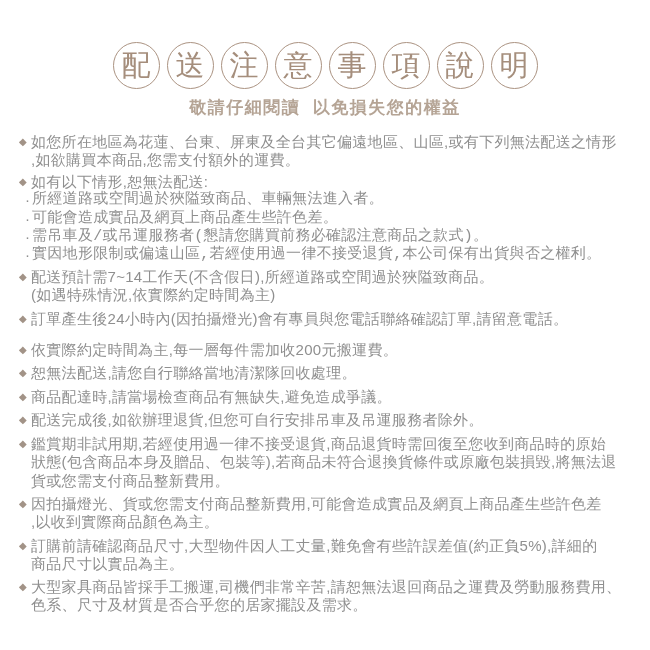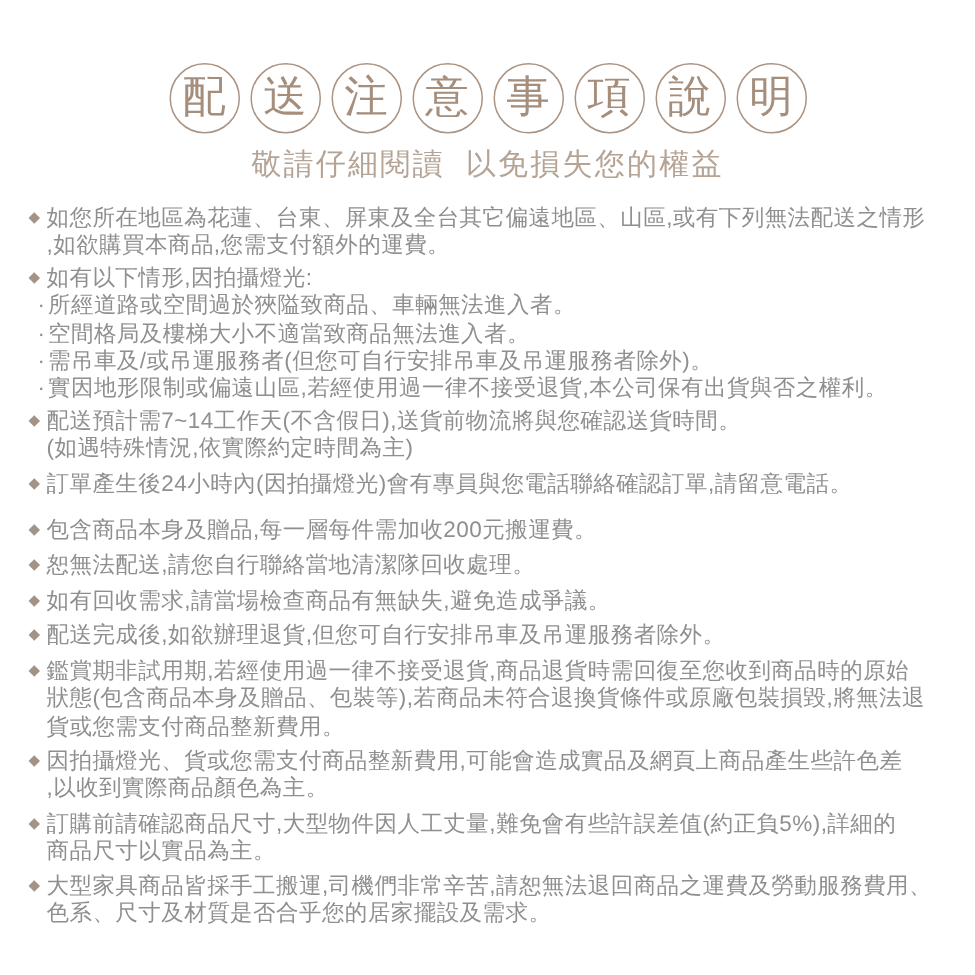--- a/index.html
+++ b/index.html
@@ -22,23 +22,24 @@
     box-sizing: content-box;
   }
   .circle span {
     color: #a58e7c;
     font-size: 29px;
     line-height: 1;
   }
   .subtitle {
     margin-top: 7px;
     color: #b5a495;
-    font-size: 20px;
+    font-size: 17px;
     letter-spacing: 1.5px;
     white-space: pre;
+    font-weight: bold;
   }
 
   
   .body {
     width: 612px;
     margin: 14px auto 0 auto;
     color: #8f8f8f;
     font-size: 15px;
     line-height: 18.4px;
     letter-spacing: 0.3px;
@@ -61,21 +62,21 @@
     white-space: pre-wrap;
   }
 
   .sub-list { margin-left: 6px; }
   .sub-row { display: flex; align-items: flex-start; }
   .dot {
     flex: none; width: 7px;
     font-size: 15px; line-height: 18.4px;
     color: #8f8f8f;
   }
-  .stext { flex: 1; white-space: pre-wrap; }
+  .stext { flex: 1; white-space: pre-wrap; font-family: Liberation Mono, monospace; }
 </style>
 </head>
 <body>
 
 <div class="page">
 
   <div class="header">
     <div class="circles">
       <div class="circle">
           <span>配</span>
@@ -111,75 +112,75 @@
       <div class="notice-row">
         <span class="diamond">◆</span>
         <div class="ntext">如您所在地區為花蓮、台東、屏東及全台其它偏遠地區、山區,或有下列無法配送之情形
 ,如欲購買本商品,您需支付額外的運費。</div>
       </div>
     </div>
 
     <div class="notice-block nb-2">
       <div class="notice-row">
         <span class="diamond">◆</span>
-        <div class="ntext">如有以下情形,因拍攝燈光:</div>
+        <div class="ntext">如有以下情形,恕無法配送:</div>
       </div>
       <div class="sub-list">
         <div class="sub-row">
           <span class="dot">·</span>
           <div class="stext">所經道路或空間過於狹隘致商品、車輛無法進入者。</div>
         </div>
         <div class="sub-row">
           <span class="dot">·</span>
-          <div class="stext">空間格局及樓梯大小不適當致商品無法進入者。</div>
-        </div>
-        <div class="sub-row">
-          <span class="dot">·</span>
-          <div class="stext">需吊車及/或吊運服務者(但您可自行安排吊車及吊運服務者除外)。</div>
+          <div class="stext">可能會造成實品及網頁上商品產生些許色差。</div>
+        </div>
+        <div class="sub-row">
+          <span class="dot">·</span>
+          <div class="stext">需吊車及/或吊運服務者(懇請您購買前務必確認注意商品之款式)。</div>
         </div>
         <div class="sub-row">
           <span class="dot">·</span>
           <div class="stext">實因地形限制或偏遠山區,若經使用過一律不接受退貨,本公司保有出貨與否之權利。</div>
         </div>
       </div>
     </div>
 
     <div class="notice-block nb-3">
       <div class="notice-row">
         <span class="diamond">◆</span>
-        <div class="ntext">配送預計需7~14工作天(不含假日),送貨前物流將與您確認送貨時間。
+        <div class="ntext">配送預計需7~14工作天(不含假日),所經道路或空間過於狹隘致商品。
 (如遇特殊情況,依實際約定時間為主)</div>
       </div>
     </div>
 
     <div class="notice-block nb-4">
       <div class="notice-row">
         <span class="diamond">◆</span>
         <div class="ntext">訂單產生後24小時內(因拍攝燈光)會有專員與您電話聯絡確認訂單,請留意電話。</div>
       </div>
     </div>
 
     <div class="notice-block nb-5">
       <div class="notice-row">
         <span class="diamond">◆</span>
-        <div class="ntext">包含商品本身及贈品,每一層每件需加收200元搬運費。</div>
+        <div class="ntext">依實際約定時間為主,每一層每件需加收200元搬運費。</div>
       </div>
     </div>
 
     <div class="notice-block nb-6">
       <div class="notice-row">
         <span class="diamond">◆</span>
         <div class="ntext">恕無法配送,請您自行聯絡當地清潔隊回收處理。</div>
       </div>
     </div>
 
     <div class="notice-block nb-7">
       <div class="notice-row">
         <span class="diamond">◆</span>
-        <div class="ntext">如有回收需求,請當場檢查商品有無缺失,避免造成爭議。</div>
+        <div class="ntext">商品配達時,請當場檢查商品有無缺失,避免造成爭議。</div>
       </div>
     </div>
 
     <div class="notice-block nb-8">
       <div class="notice-row">
         <span class="diamond">◆</span>
         <div class="ntext">配送完成後,如欲辦理退貨,但您可自行安排吊車及吊運服務者除外。</div>
       </div>
     </div>
 

